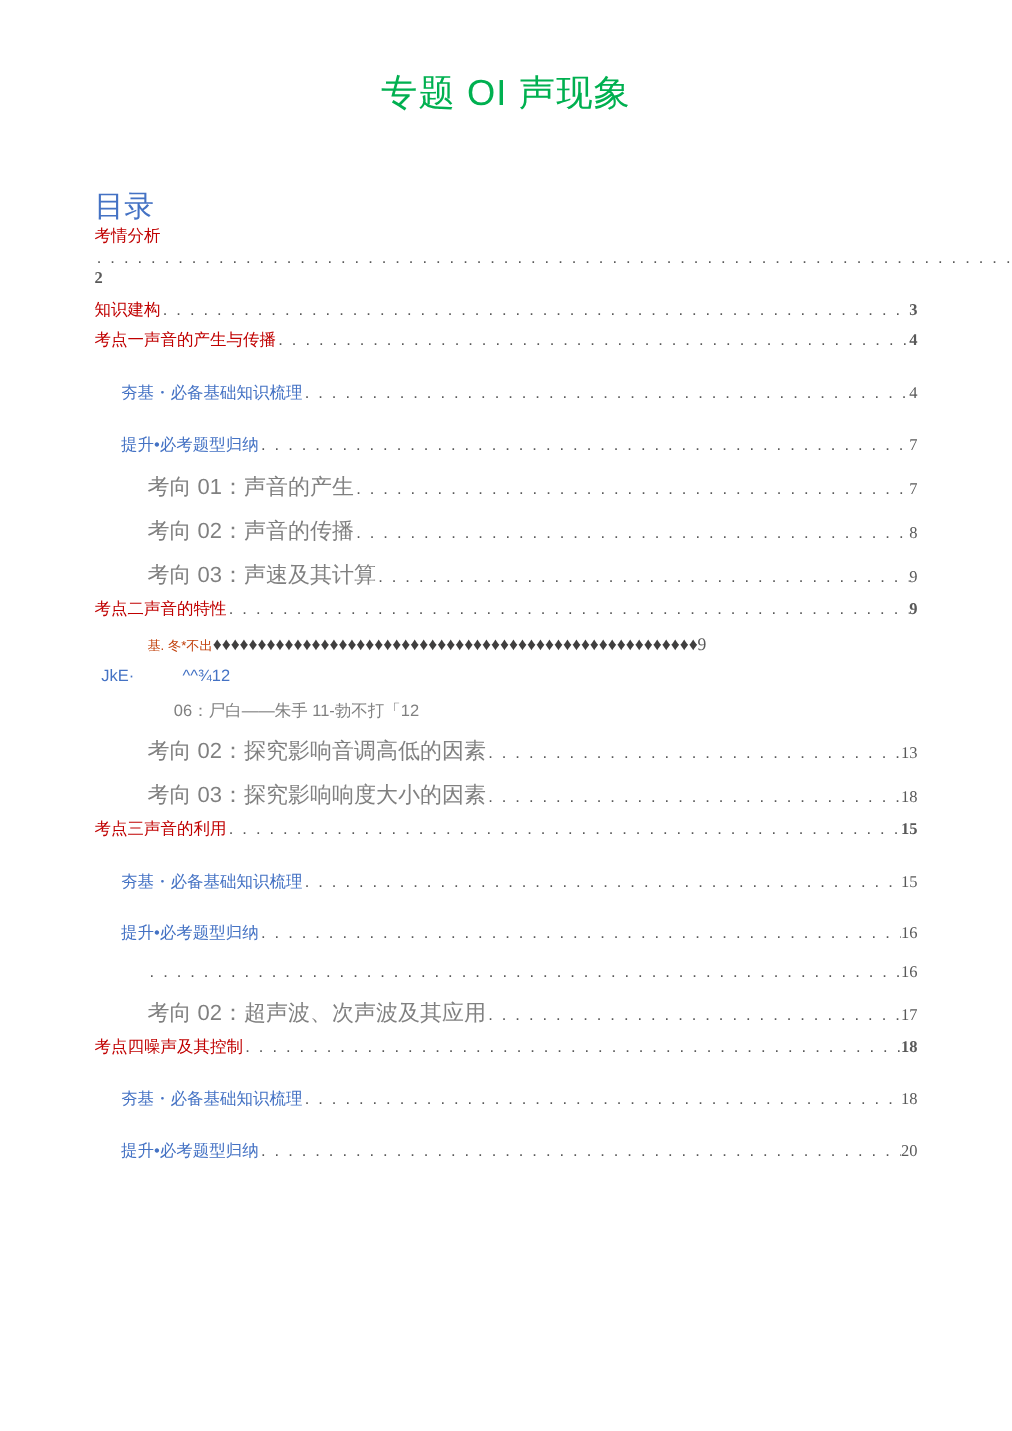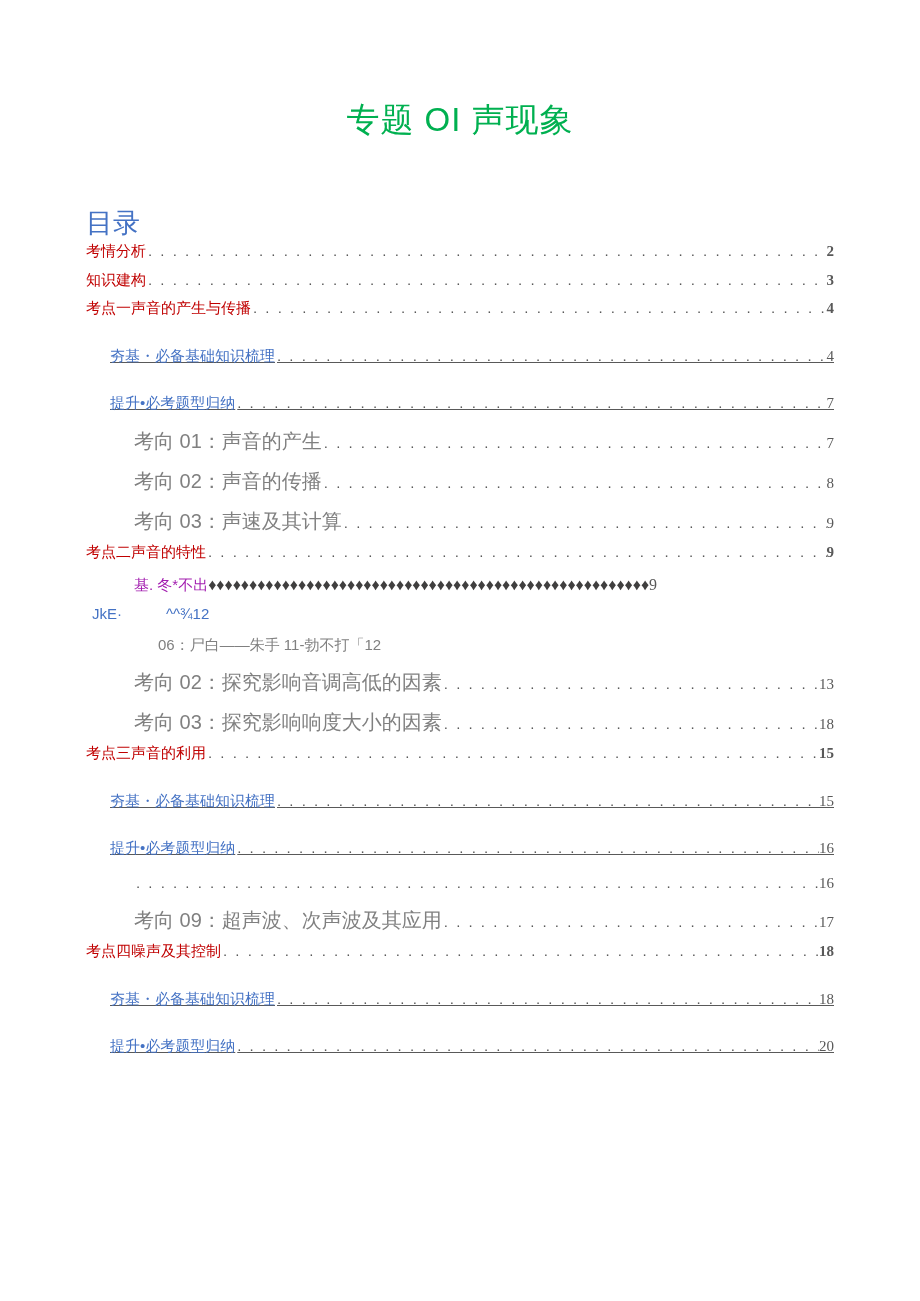--- a/index.html
+++ b/index.html
@@ -5,21 +5,21 @@
   * { margin: 0; padding: 0; box-sizing: border-box; }
   body {
     background: #ffffff;
     font-family: "Microsoft YaHei", "SimSun", sans-serif;
     width: 920px;
     height: 1301px;
     position: relative;
     color: #595959;
   }
   .page {
-    padding: 98px 86px 0 86px;
+    padding: 62px 86px 0 86px;
   }
   .title {
     text-align: center;
     color: #00b050;
     font-size: 33px;
     font-weight: 400;
     margin-bottom: 62px;
     letter-spacing: 1px;
   }
   .toc-header {
@@ -46,30 +46,30 @@
   }
   .toc-page {
     flex: 0 0 auto;
     font-family: "Times New Roman", serif;
     color: #595959;
   }
   .page-bold { font-weight: bold; }
 
   .lvl1 { margin-top: 8px; margin-bottom: 4px; }
   .lvl1 .toc-label { color: #c00000; font-size: 15px; }
-  .lvl1.first { margin-top: 0; }
-
-  .lvl2 { padding-left: 24px; margin-top: 27px; text-decoration: underline; }
+  .lvl1.first { margin-top: 0; flex-direction: column; }
+
+  .lvl2 { padding-left: 24px; margin-top: 27px; }
   .lvl2 .toc-label { color: #4472c4; font-size: 15px; }
 
   .lvl3 { padding-left: 48px; margin-top: 14px; }
   .lvl3 .toc-label { color: #808080; font-size: 20px; }
 
   .garbled1 { padding-left: 48px; margin-top: 14px; }
-  .garbled1 .toc-label { color: #a21caf; font-size: 15px; }
+  .garbled1 .toc-label { color: #c2410c; font-size: 12px; }
   .garbled1 .filler { color: #403f3f; letter-spacing: 0; }
 
   .garbled2 { padding-left: 6px; margin-top: 10px; color: #4472c4; font-size: 15px; }
   .garbled2 .spacer { display:inline-block; width: 44px; }
 
   .garbled3 { padding-left: 72px; margin-top: 14px; color: #808080; font-size: 15px; }
 
   .nums { font-family: "Times New Roman", serif; }
 </style>
 </head>
@@ -177,21 +177,21 @@
       <span class="toc-dots">. . . . . . . . . . . . . . . . . . . . . . . . . . . . . . . . . . . . . . . . . . . . . . . . . . . . . . . . . . . . . . . . . . . . . . . . . . . . . . . . . . . . . . . . . . . . . . . . . . . . . . . . . . . . . . . . . . . . . . . . . . . . . . . . . . . . . . . . . . . . . . . . . . . . . . . . . . . . . . . .</span>
       <span class="toc-page">16</span>
     </div>
 
     <div class="toc-row lvl3">
       <span class="toc-dots">. . . . . . . . . . . . . . . . . . . . . . . . . . . . . . . . . . . . . . . . . . . . . . . . . . . . . . . . . . . . . . . . . . . . . . . . . . . . . . . . . . . . . . . . . . . . . . . . . . . . . . . . . . . . . . . . . . . . . . . . . . . . . . . . . . . . . . . . . . . . . . . . . . . . . . . . . . . . . . . .</span>
       <span class="toc-page">16</span>
     </div>
 
     <div class="toc-row lvl3">
-      <span class="toc-label">考向 09：超声波、次声波及其应用</span>
+      <span class="toc-label">考向 02：超声波、次声波及其应用</span>
       <span class="toc-dots">. . . . . . . . . . . . . . . . . . . . . . . . . . . . . . . . . . . . . . . . . . . . . . . . . . . . . . . . . . . . . . . . . . . . . . . . . . . . . . . . . . . . . . . . . . . . . . . . . . . . . . . . . . . . . . . . . . . . . . . . . . . . . . . . . . . . . . . . . . . . . . . . . . . . . . . . . . . . . . . .</span>
       <span class="toc-page">17</span>
     </div>
 
     <div class="toc-row lvl1">
       <span class="toc-label">考点四噪声及其控制</span>
       <span class="toc-dots">. . . . . . . . . . . . . . . . . . . . . . . . . . . . . . . . . . . . . . . . . . . . . . . . . . . . . . . . . . . . . . . . . . . . . . . . . . . . . . . . . . . . . . . . . . . . . . . . . . . . . . . . . . . . . . . . . . . . . . . . . . . . . . . . . . . . . . . . . . . . . . . . . . . . . . . . . . . . . . . .</span>
       <span class="toc-page page-bold">18</span>
     </div>
 

